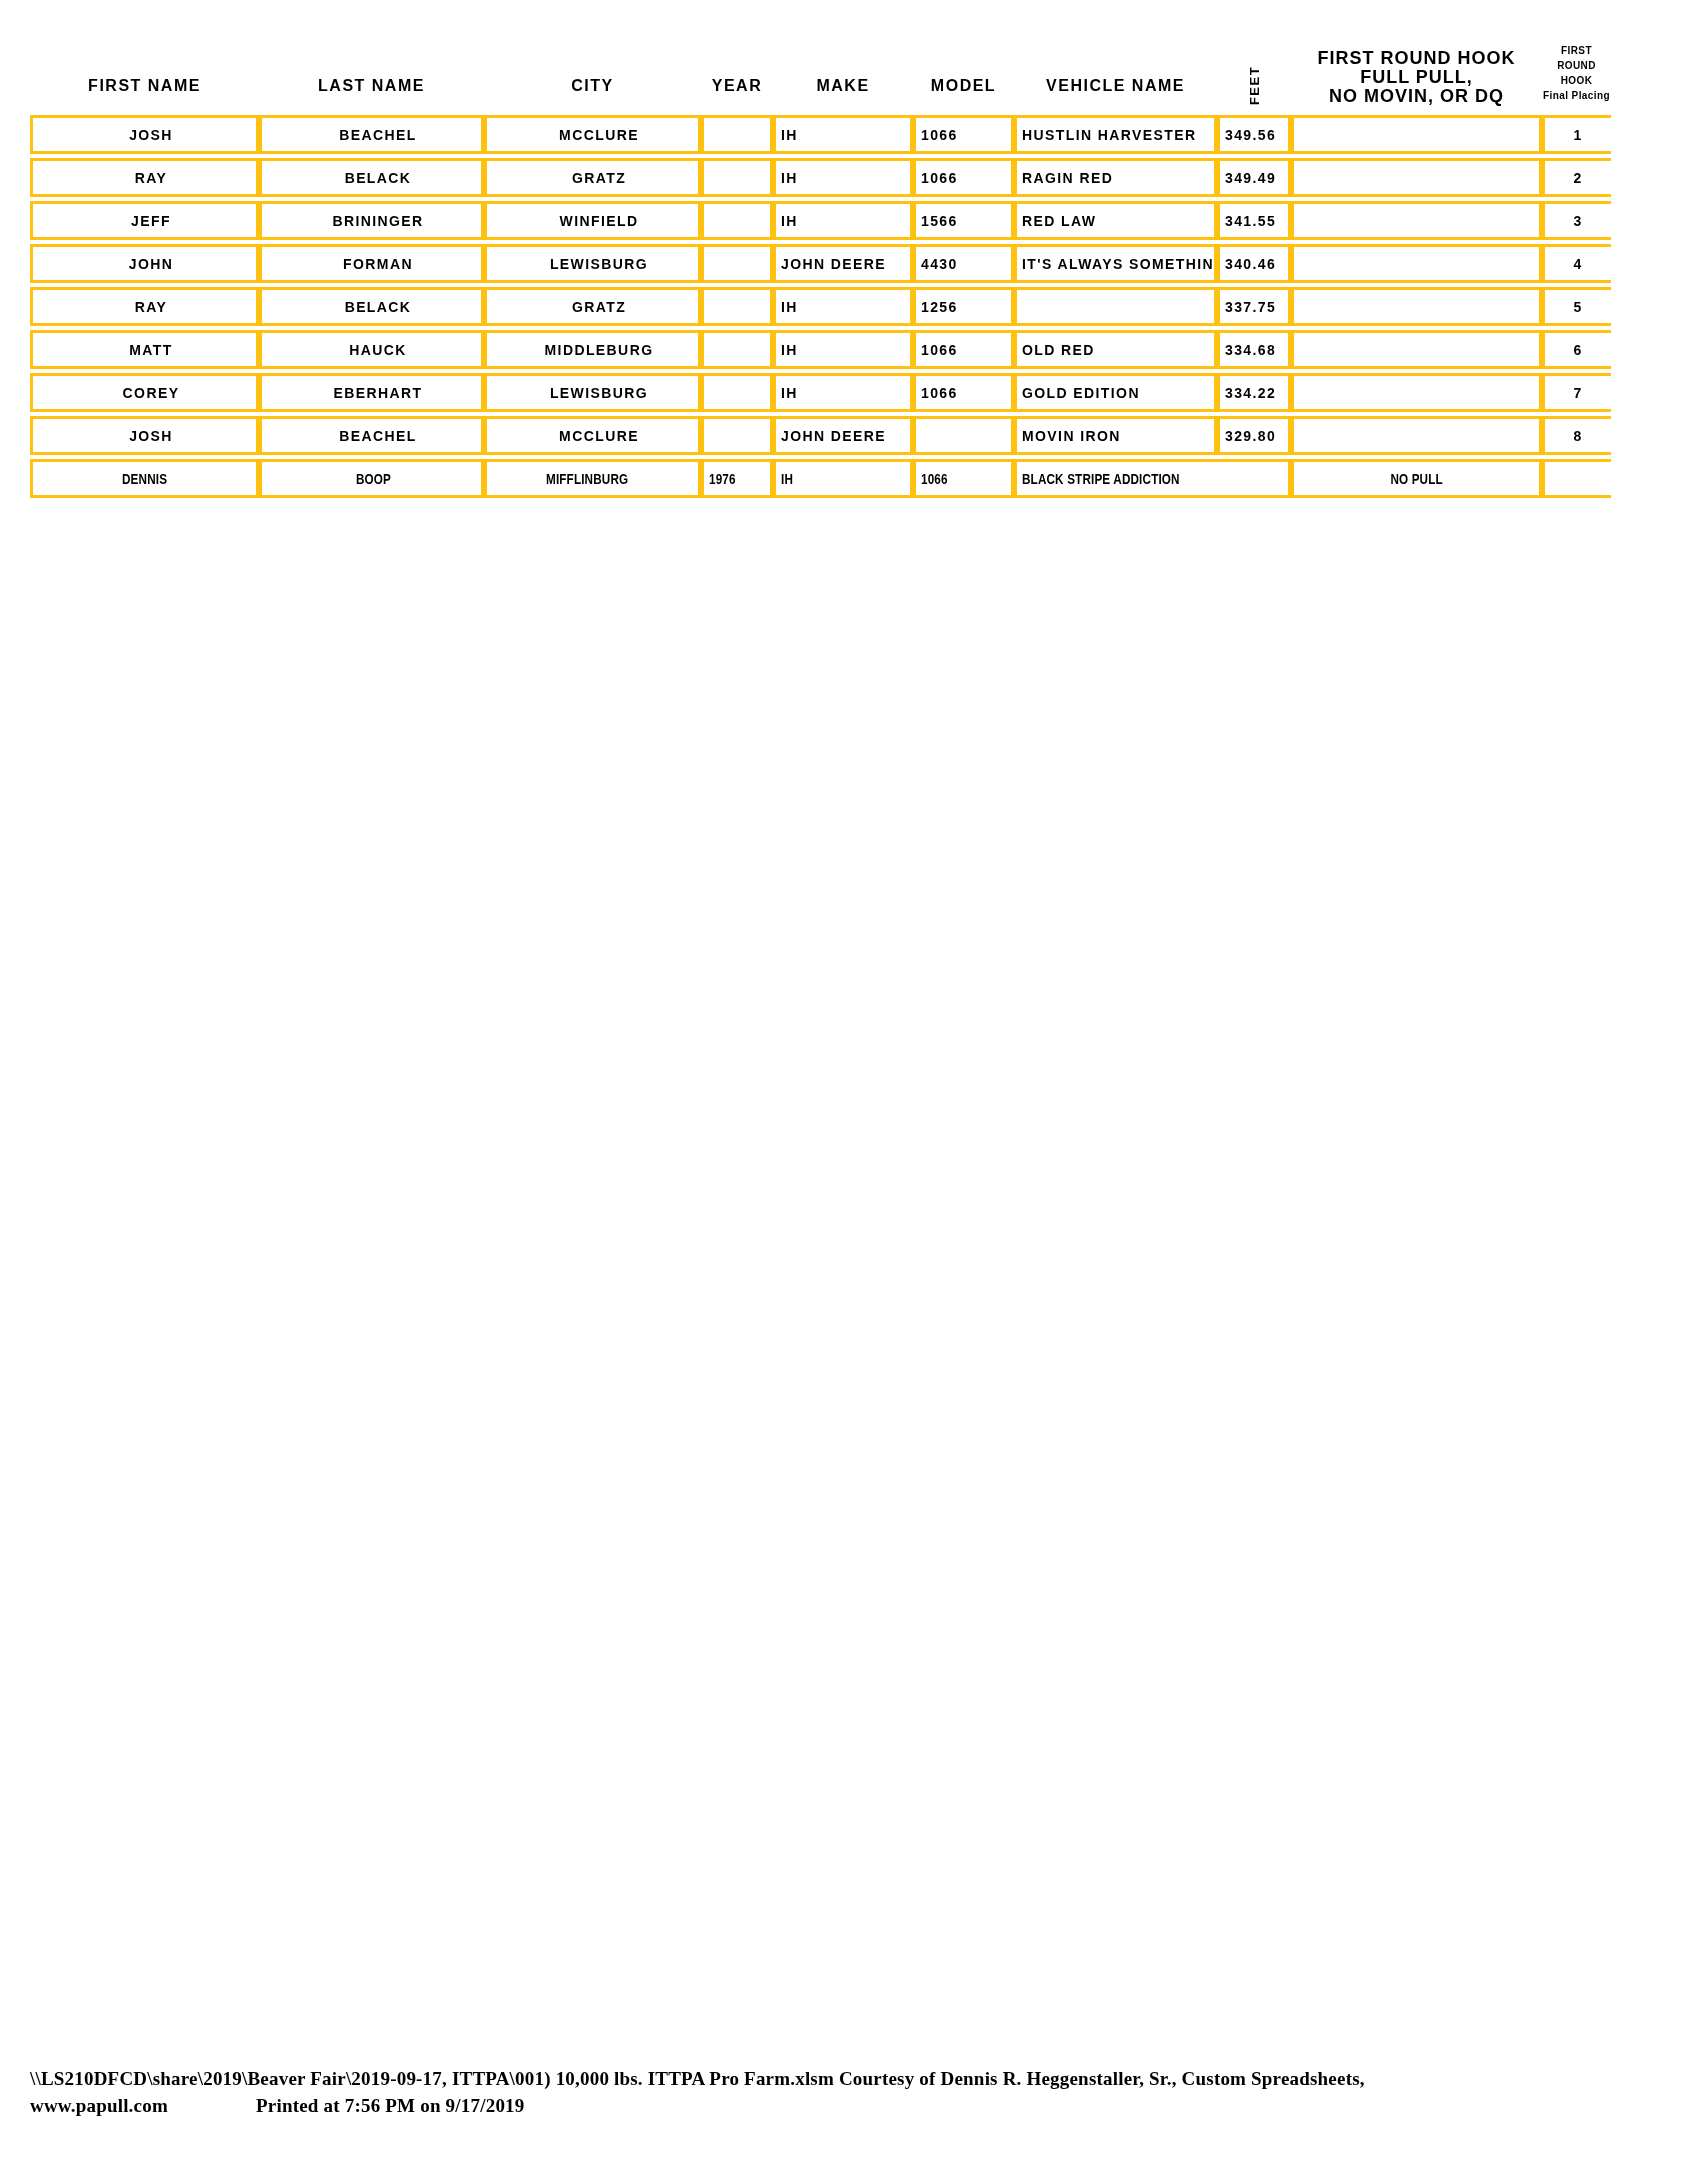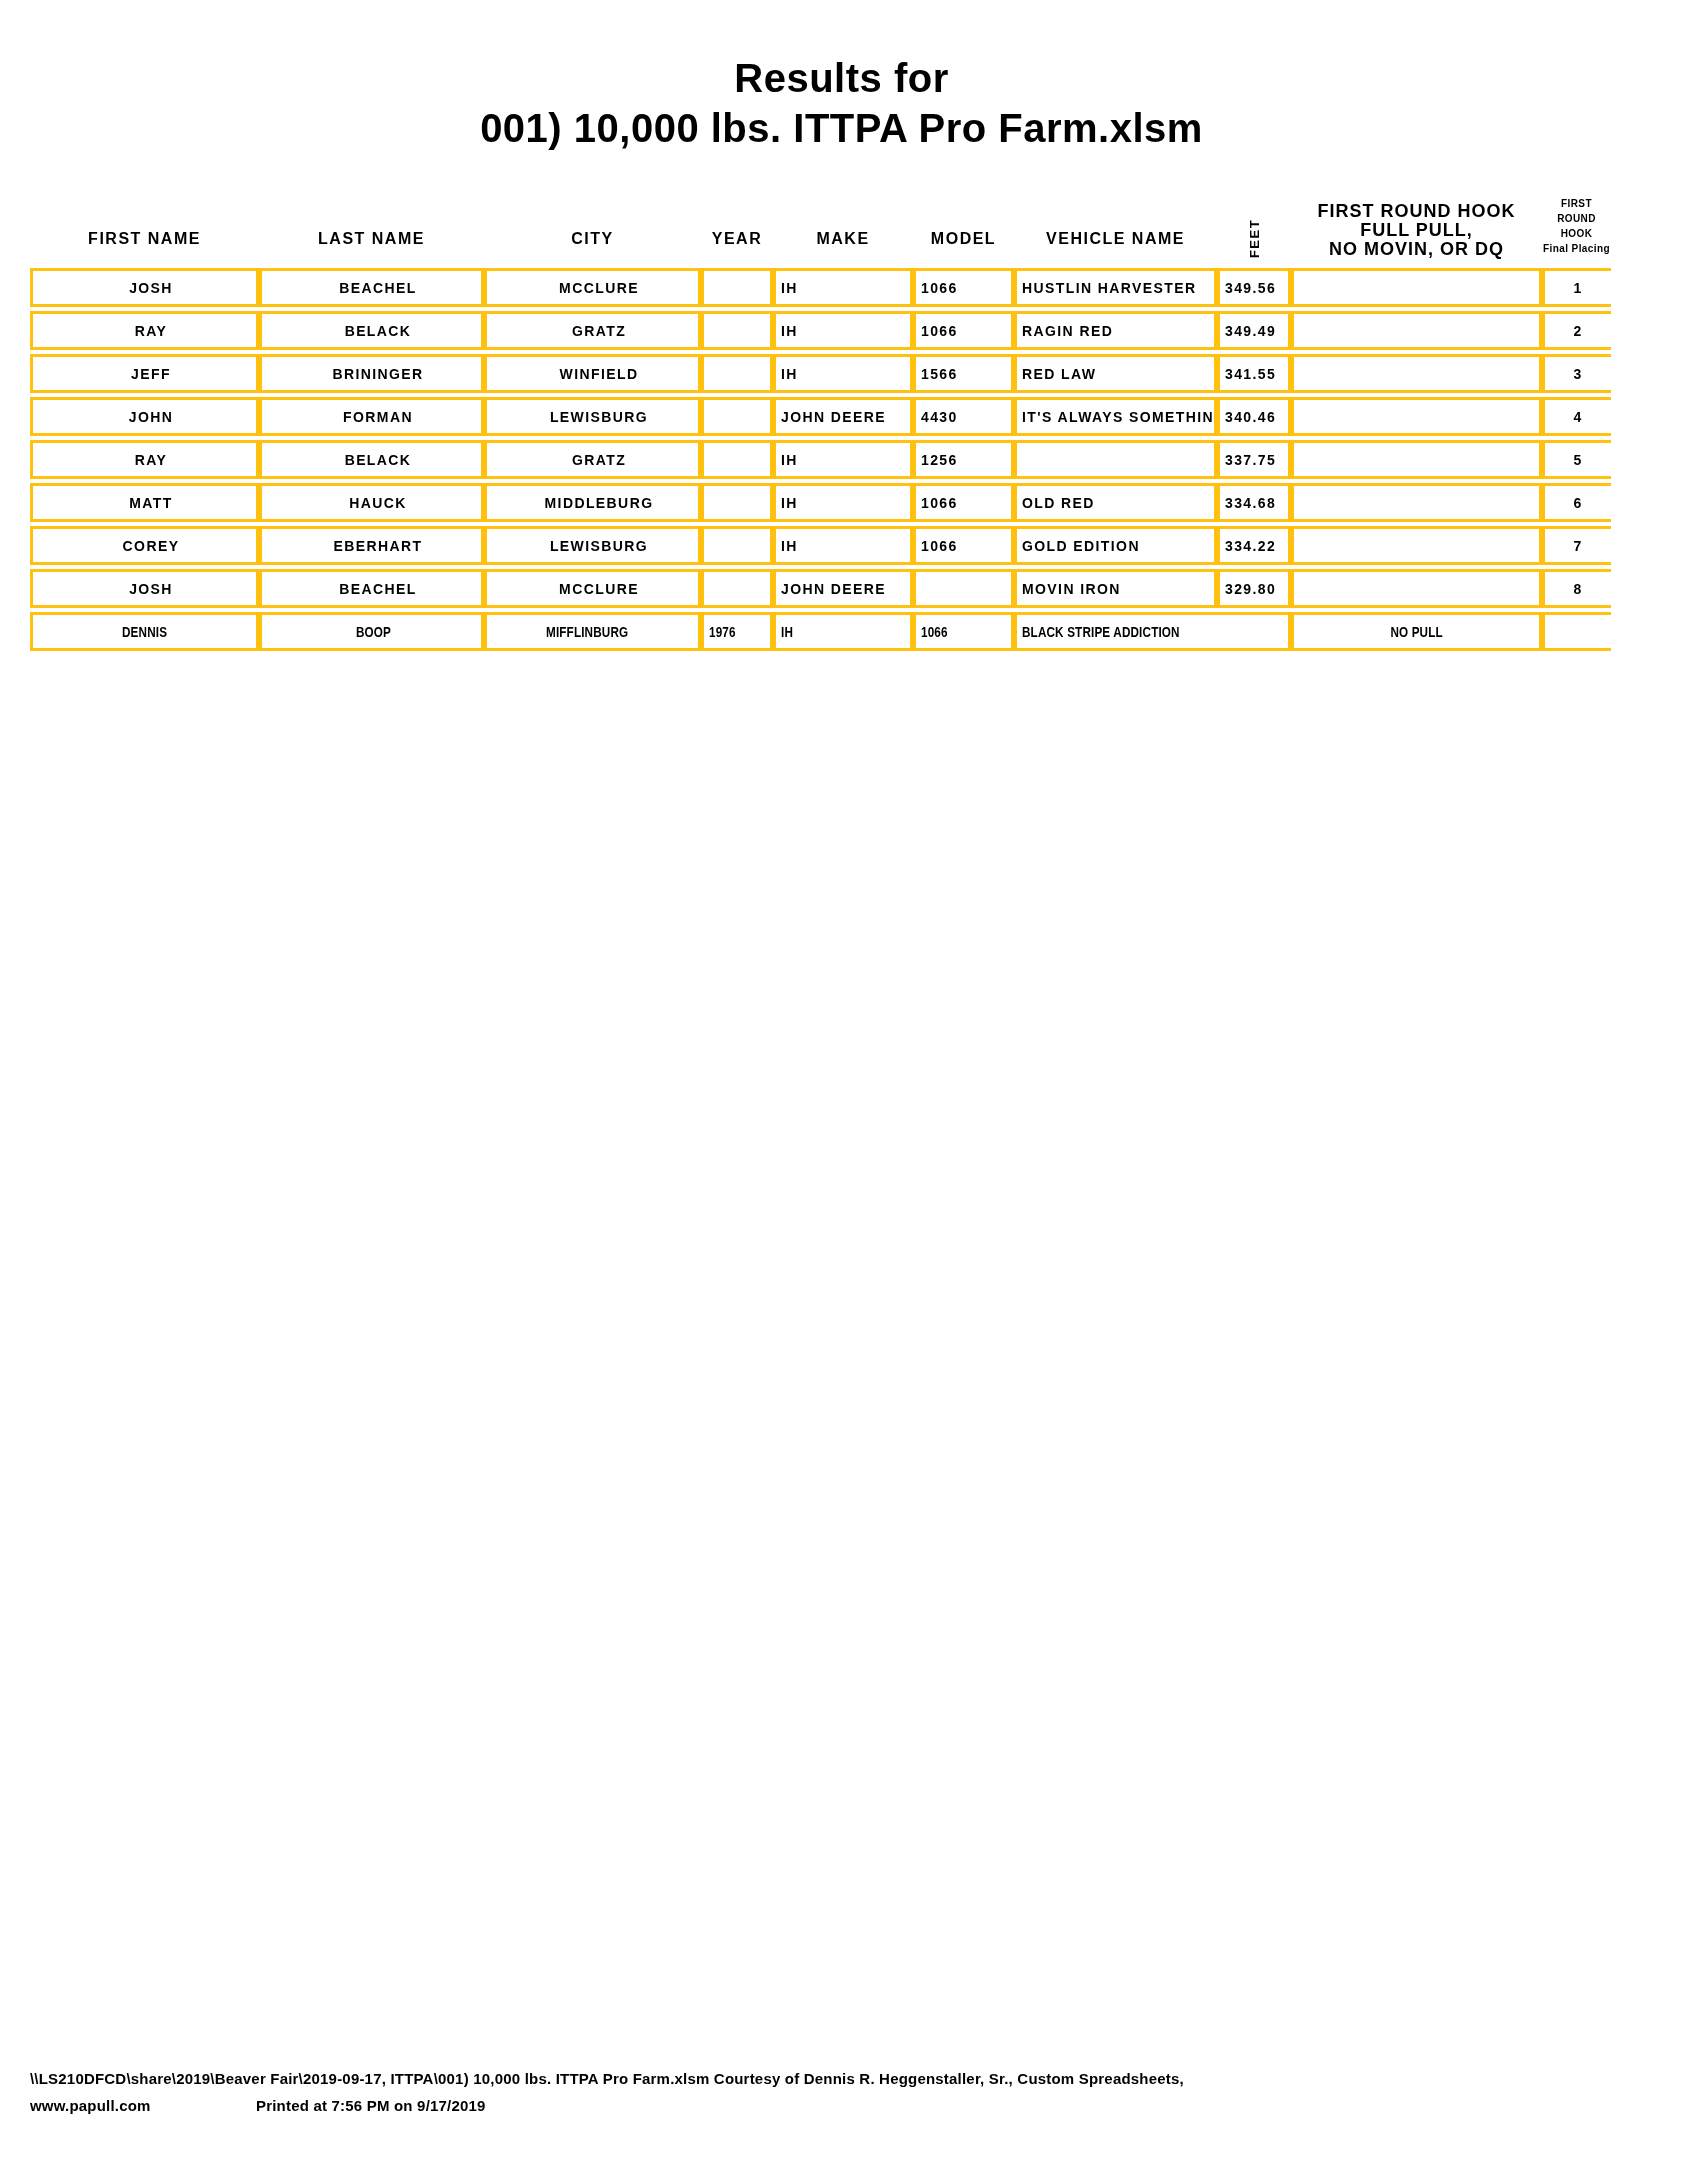--- a/index.html
+++ b/index.html
@@ -36,33 +36,29 @@
   }
   td.c-name { padding-left:15px;text-align:center; }
   td.c-hook { text-align:center; padding-left:2px; }
   td.c-placing { text-align:center; border-right:none; padding-left:2px; }
   tr.cond td { font-size:15px; letter-spacing:0.2px;margin-top:16px; }
   tr.cond td span { display:inline-block; transform:scaleX(0.78); transform-origin:0 50%; }
   tr.cond td.c-hook span, tr.cond td.c-placing span { transform-origin:50% 50%; }
 
   .footer {
     position:absolute; left:30px; top:2065px;
-    font-weight:bold; font-size:15px; line-height:27px; letter-spacing:0.2px; white-space:nowrap;
+    font-weight:bold; font-size:19px; line-height:27px; letter-spacing:0.2px; white-space:nowrap;font-family:Liberation Serif, serif;
   }
   .footer .site { display:inline-block; width:226px; }
 </style>
 </head>
 <body>
 
 <div class="page">
 
-  <div class="title-block">
-    <div class="title-line">Results for</div>
-    <div class="title-line">001) 10,000 lbs. ITTPA Pro Farm.xlsm</div>
-  </div>
 
   <table class="results">
     <colgroup>
       <col style="width:229px">
         <col style="width:225px">
         <col style="width:217px">
       <col style="width:72px">
         <col style="width:140px">
         <col style="width:101px">
       <col style="width:203px">

